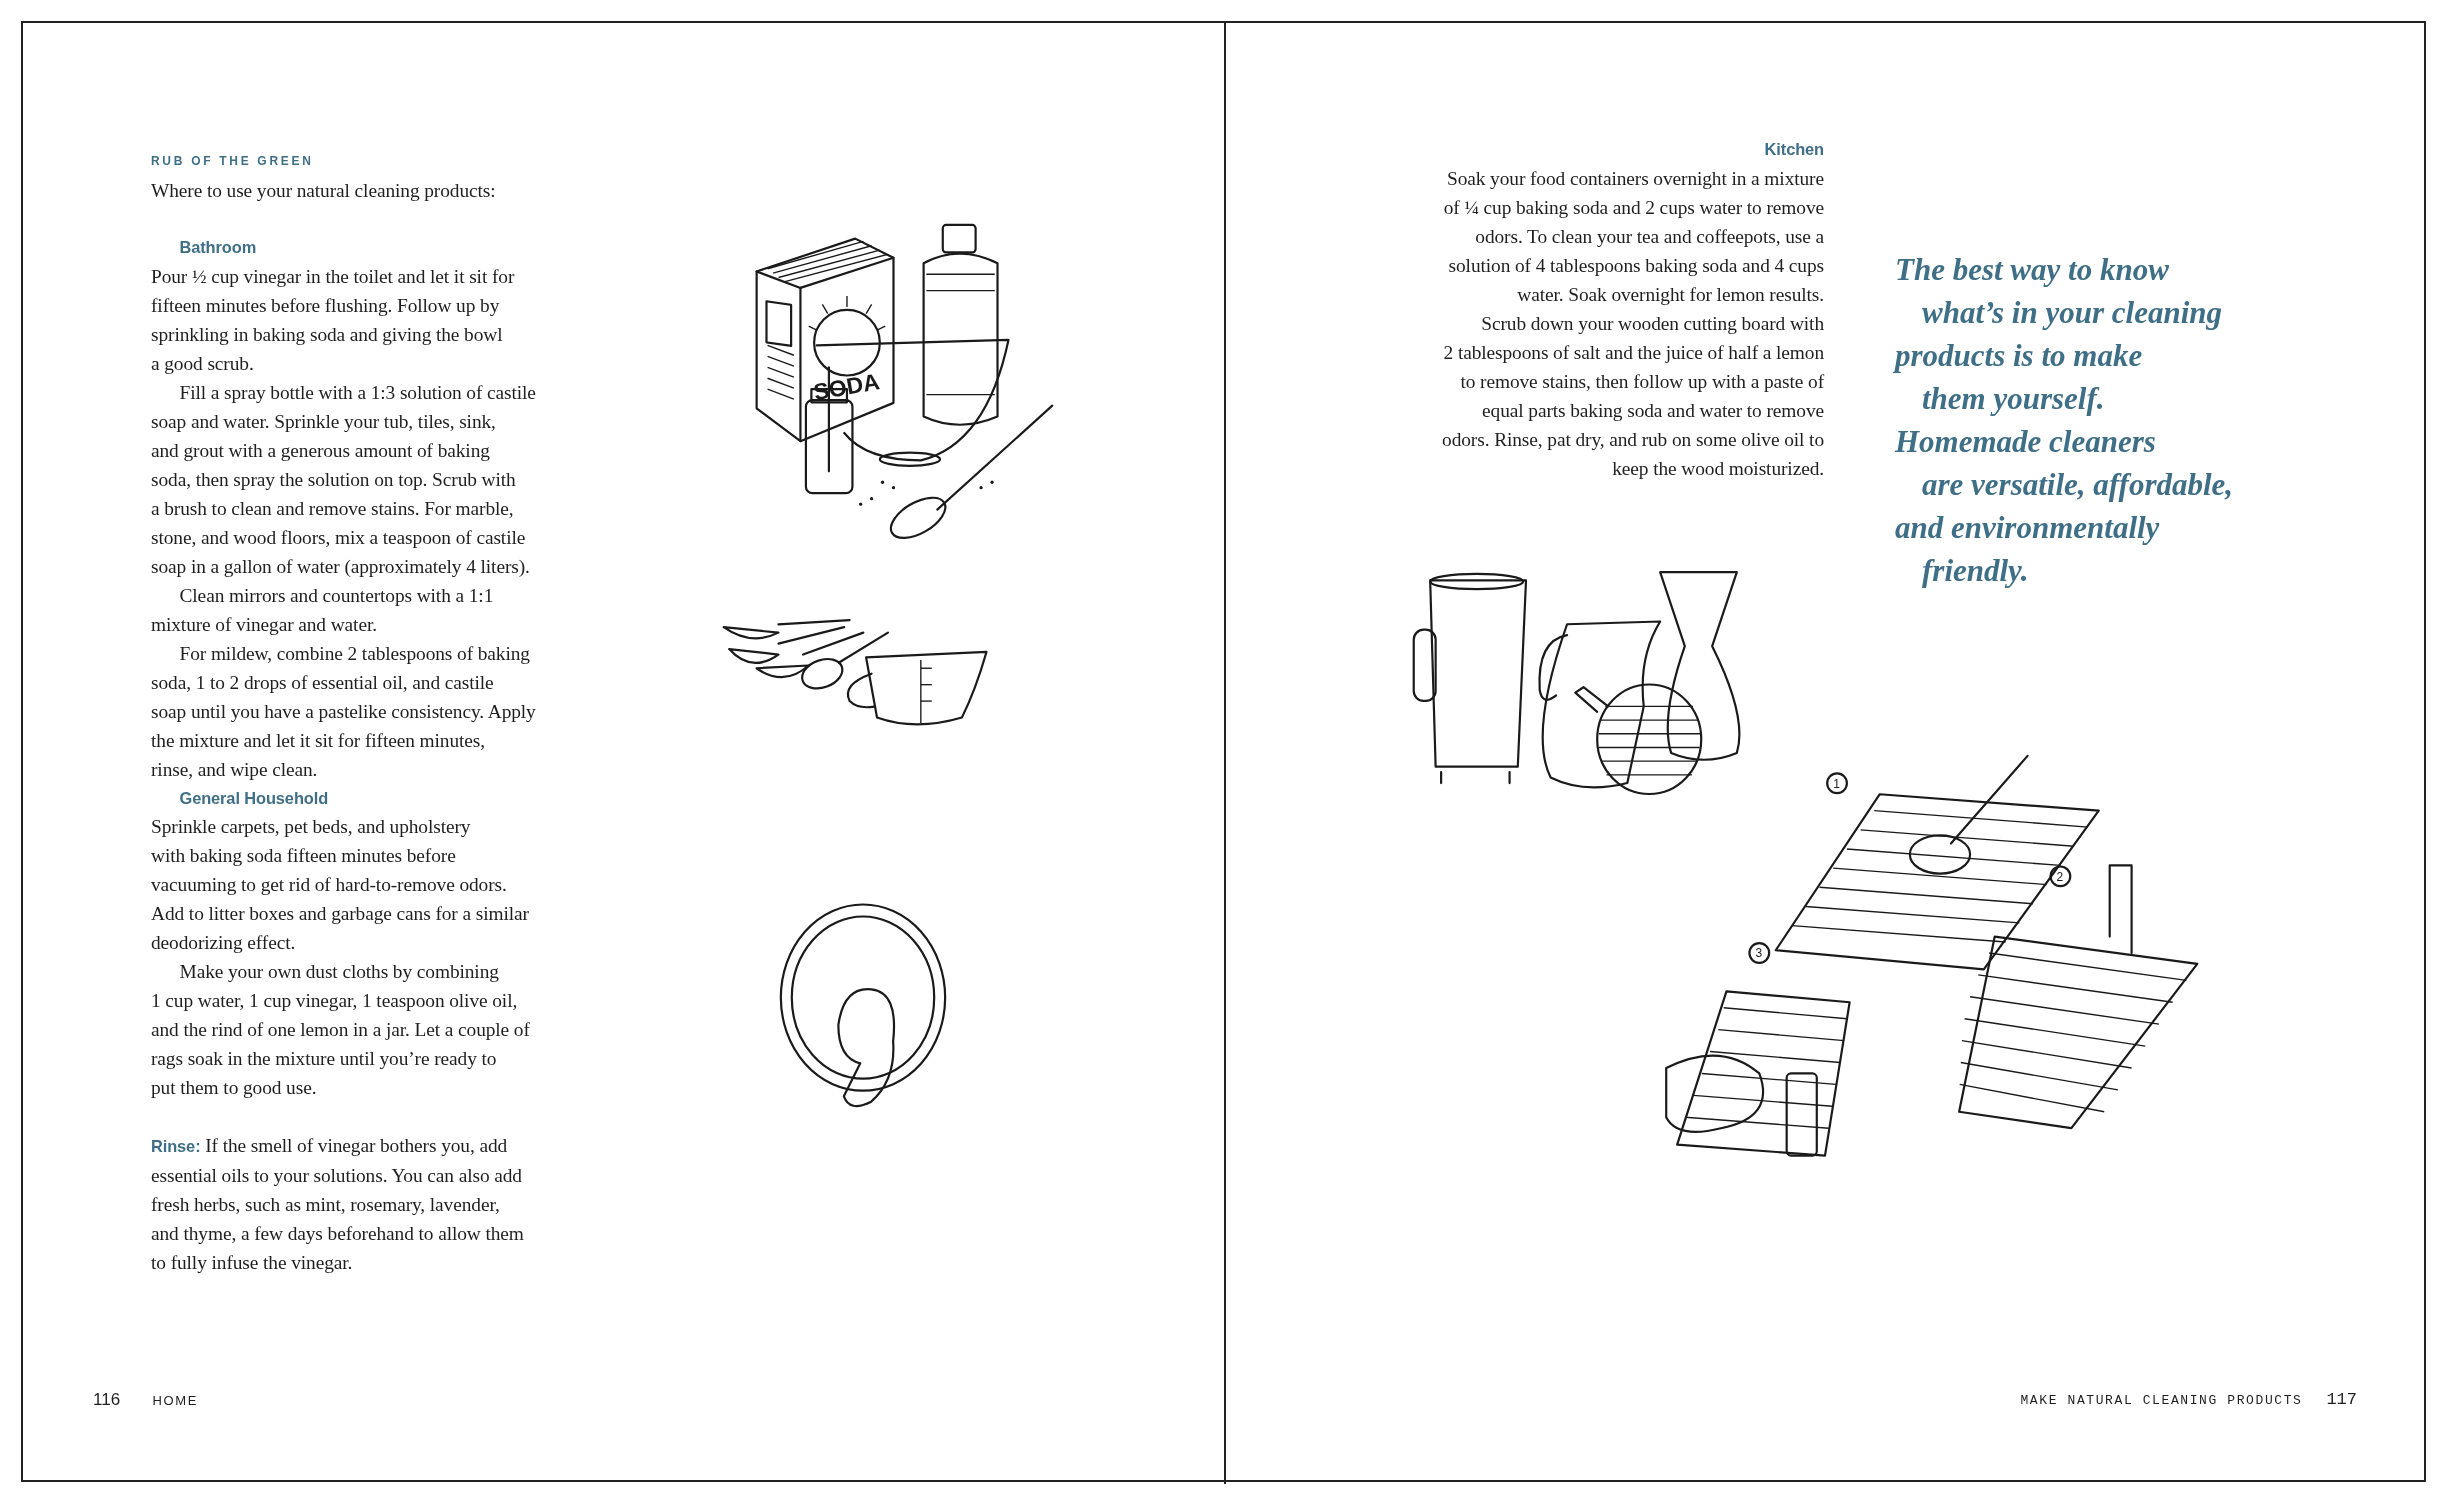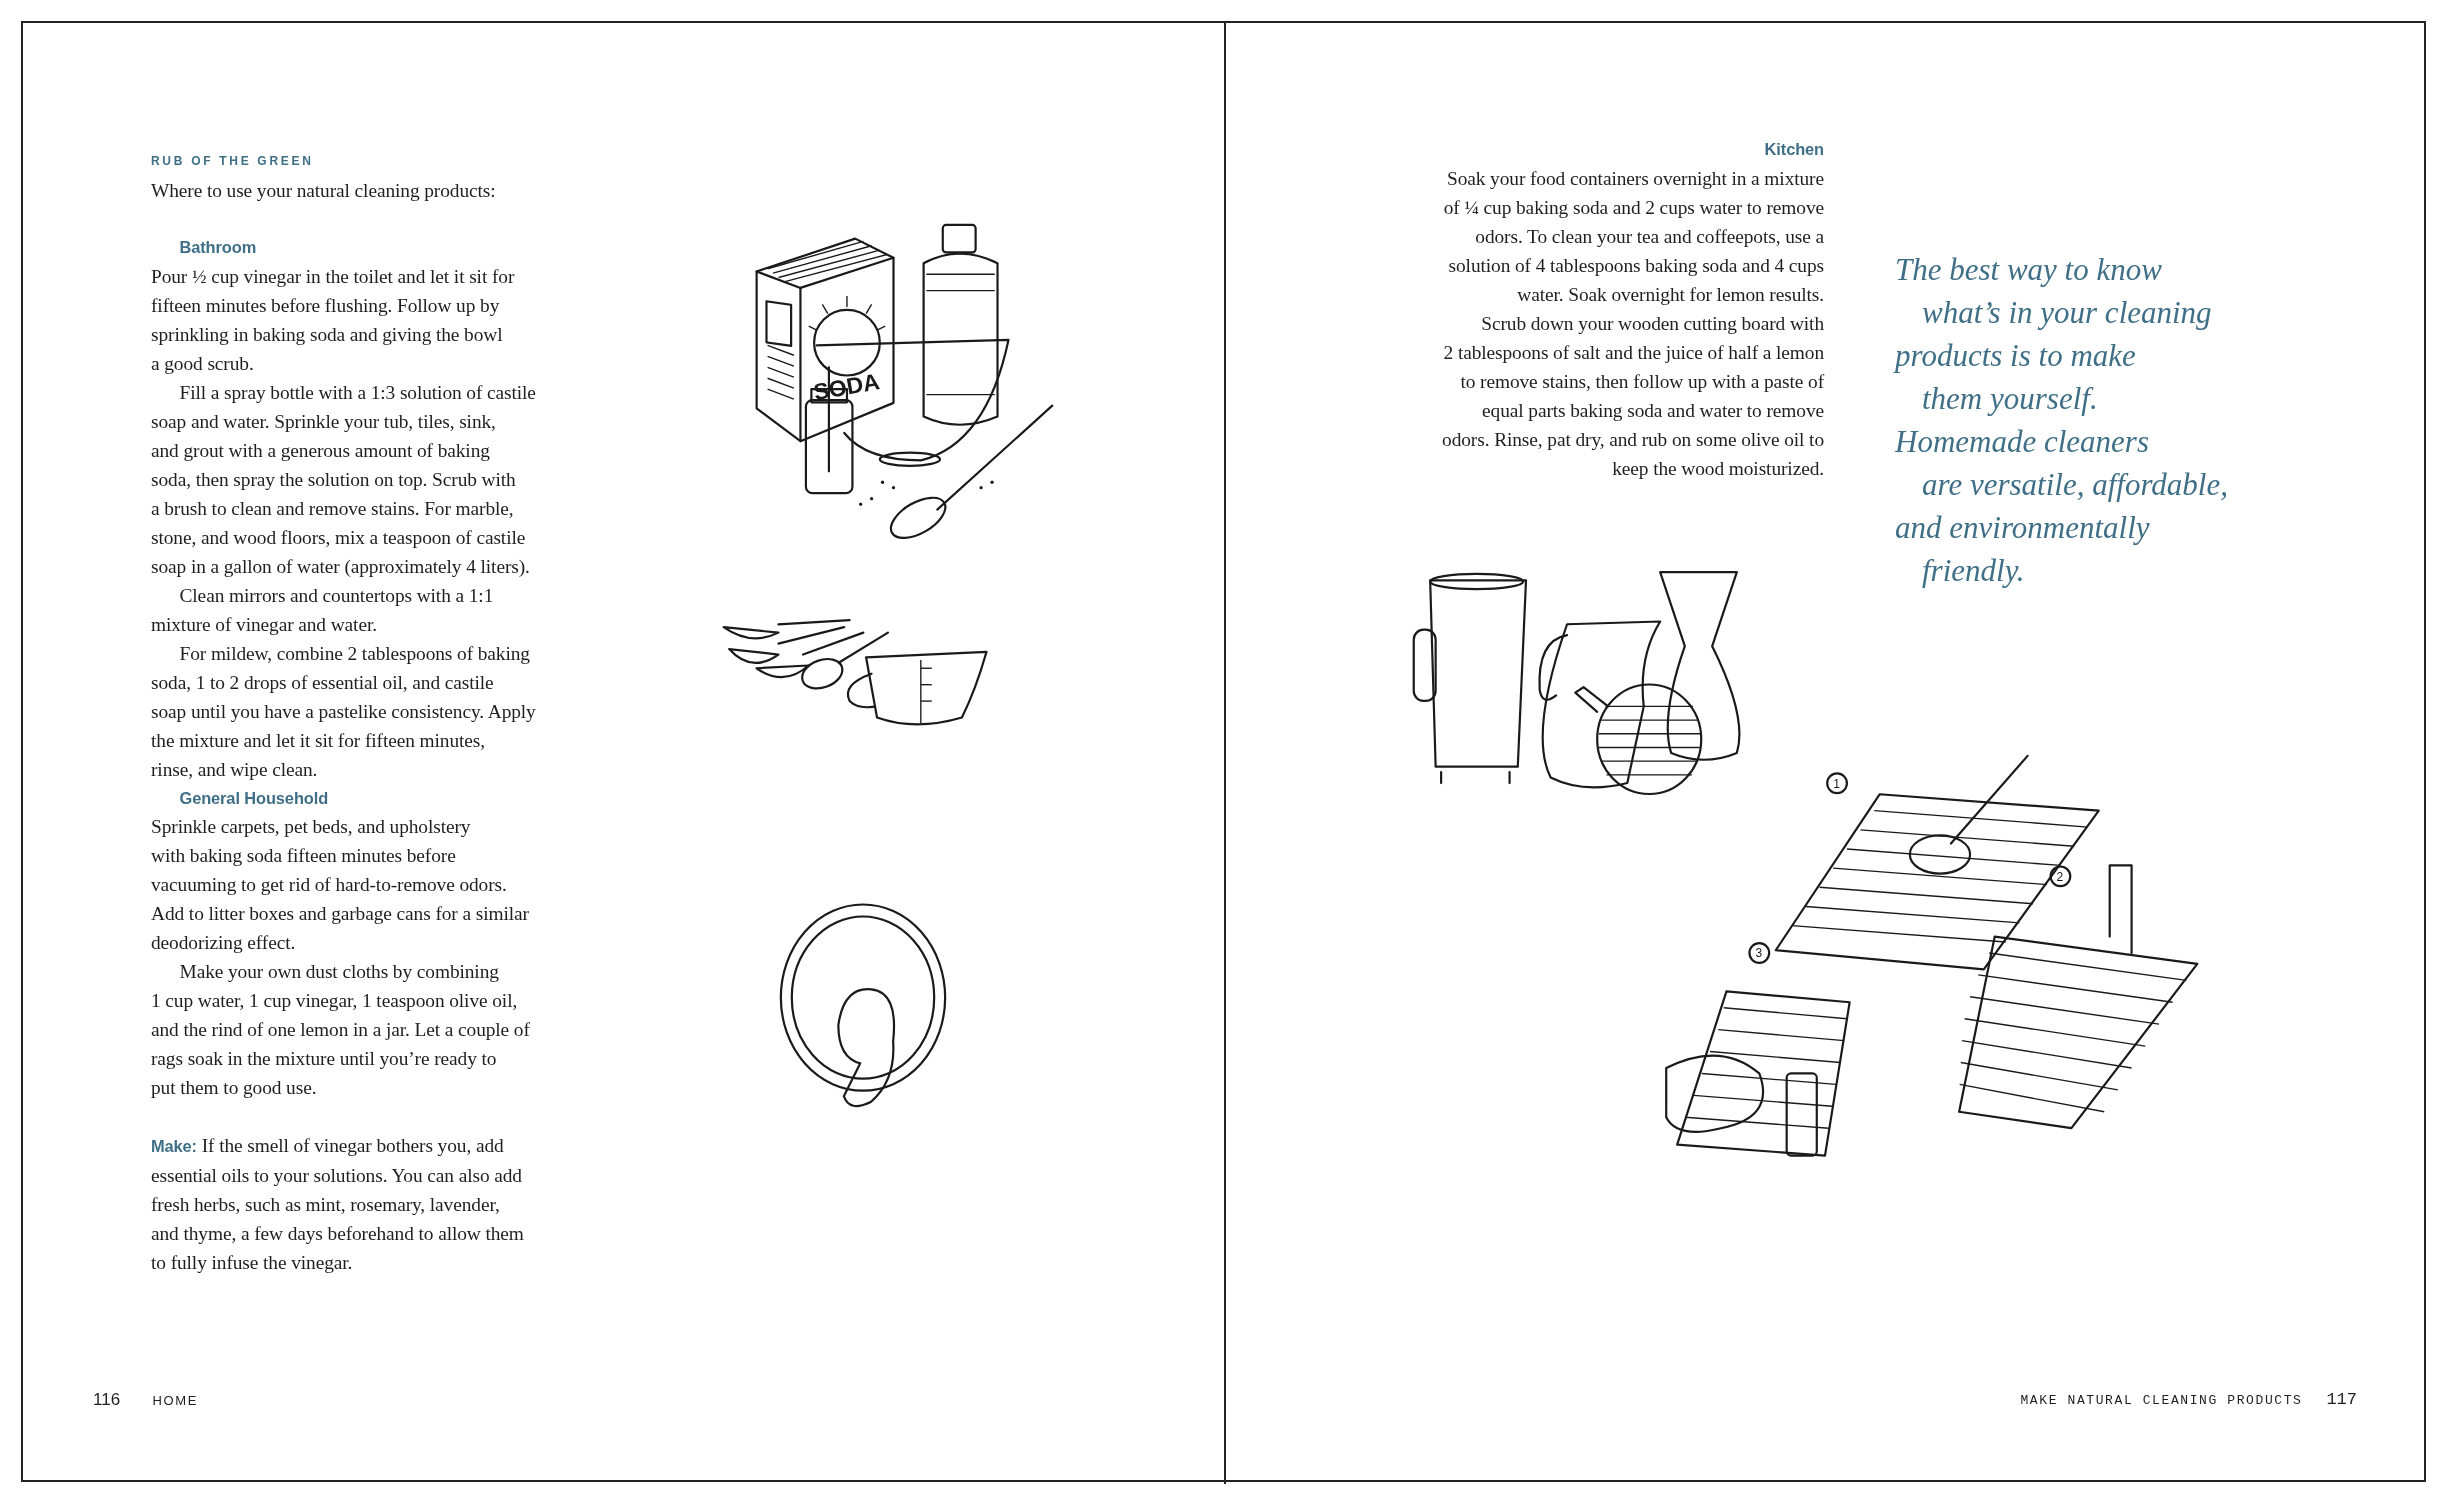--- a/index.html
+++ b/index.html
@@ -7,21 +7,21 @@
   .frame { position:absolute; left:21px; top:21px; width:2405px; height:1461px; border:2.2px solid #222; box-sizing:border-box; }
   .spine { position:absolute; left:1224px; top:21px; width:2.2px; height:1463px; background:#222; }
   .col { position:absolute; font-size:19.4px; line-height:29px; letter-spacing:-0.1px; }
   .col p { margin:0; }
   .indent { text-indent:28.5px; }
   .h-cap { font-family:"Liberation Sans", sans-serif; font-weight:bold; color:#3f6f87; letter-spacing:2.7px; font-size:12px; line-height:28.5px; }
   .h-sub { font-family:"Liberation Sans", sans-serif; font-weight:bold; color:#3f6f87; font-size:16.4px; line-height:28.5px; }
   .h-sub.ind { padding-left:28.5px; }
   .note-label { font-family:"Liberation Sans", sans-serif; font-weight:bold; color:#3f6f87; font-size:16.4px; }
   .gap { height:28.5px; }
-  .quote { position:absolute; left:1895px; top:248px; font-family:"Liberation Serif", serif; font-style:italic; color:#3f6f87; font-size:31px; line-height:43px; }
+  .quote { position:absolute; left:1895px; top:248px; font-family:"Liberation Serif", serif; font-style:italic; color:#3f6f87; font-size:31px; line-height:43px;font-weight:bold; }
   .quote div.ind { padding-left:27px; }
   .footer { position:absolute; top:1390px; font-family:"Liberation Sans", sans-serif; color:#1f1f1f; }
   .folio { font-size:17px; }
   .running { font-size:13px; letter-spacing:1.6px; }
   .illus { position:absolute; }
   .illus svg { width:100%; height:100%; overflow:visible; }
   .ink { fill:none; stroke:#1a1a1a; stroke-width:4; stroke-linecap:round; stroke-linejoin:round; }
   .hatch { fill:none; stroke:#1a1a1a; stroke-width:2.5; }
   .dots { fill:#1a1a1a; }
   .stepnum { font-family:"Liberation Sans", sans-serif; font-size:22px; fill:#1a1a1a; }
@@ -60,21 +60,21 @@
   <p>with baking soda fifteen minutes before</p>
   <p>vacuuming to get rid of hard-to-remove odors.</p>
   <p>Add to litter boxes and garbage cans for a similar</p>
   <p>deodorizing effect.</p>
   <p class="indent">Make your own dust cloths by combining</p>
   <p>1 cup water, 1 cup vinegar, 1 teaspoon olive oil,</p>
   <p>and the rind of one lemon in a jar. Let a couple of</p>
   <p>rags soak in the mixture until you’re ready to</p>
   <p>put them to good use.</p>
   <div class="gap"></div>
-  <p><span class="note-label">Make:</span><span> If the smell of vinegar bothers you, add</span></p>
+  <p><span class="note-label">Rinse:</span><span> If the smell of vinegar bothers you, add</span></p>
   <p>essential oils to your solutions. You can also add</p>
   <p>fresh herbs, such as mint, rosemary, lavender,</p>
   <p>and thyme, a few days beforehand to allow them</p>
   <p>to fully infuse the vinegar.</p>
 </div>
 
 <div class="illus" style="left:729px; top:214px; width:329px; height:323px;">
   <svg viewBox="0 0 600 590">
 
     <polygon class="ink" points="50,105 230,45 300,80 300,345 130,415 50,355"></polygon>

